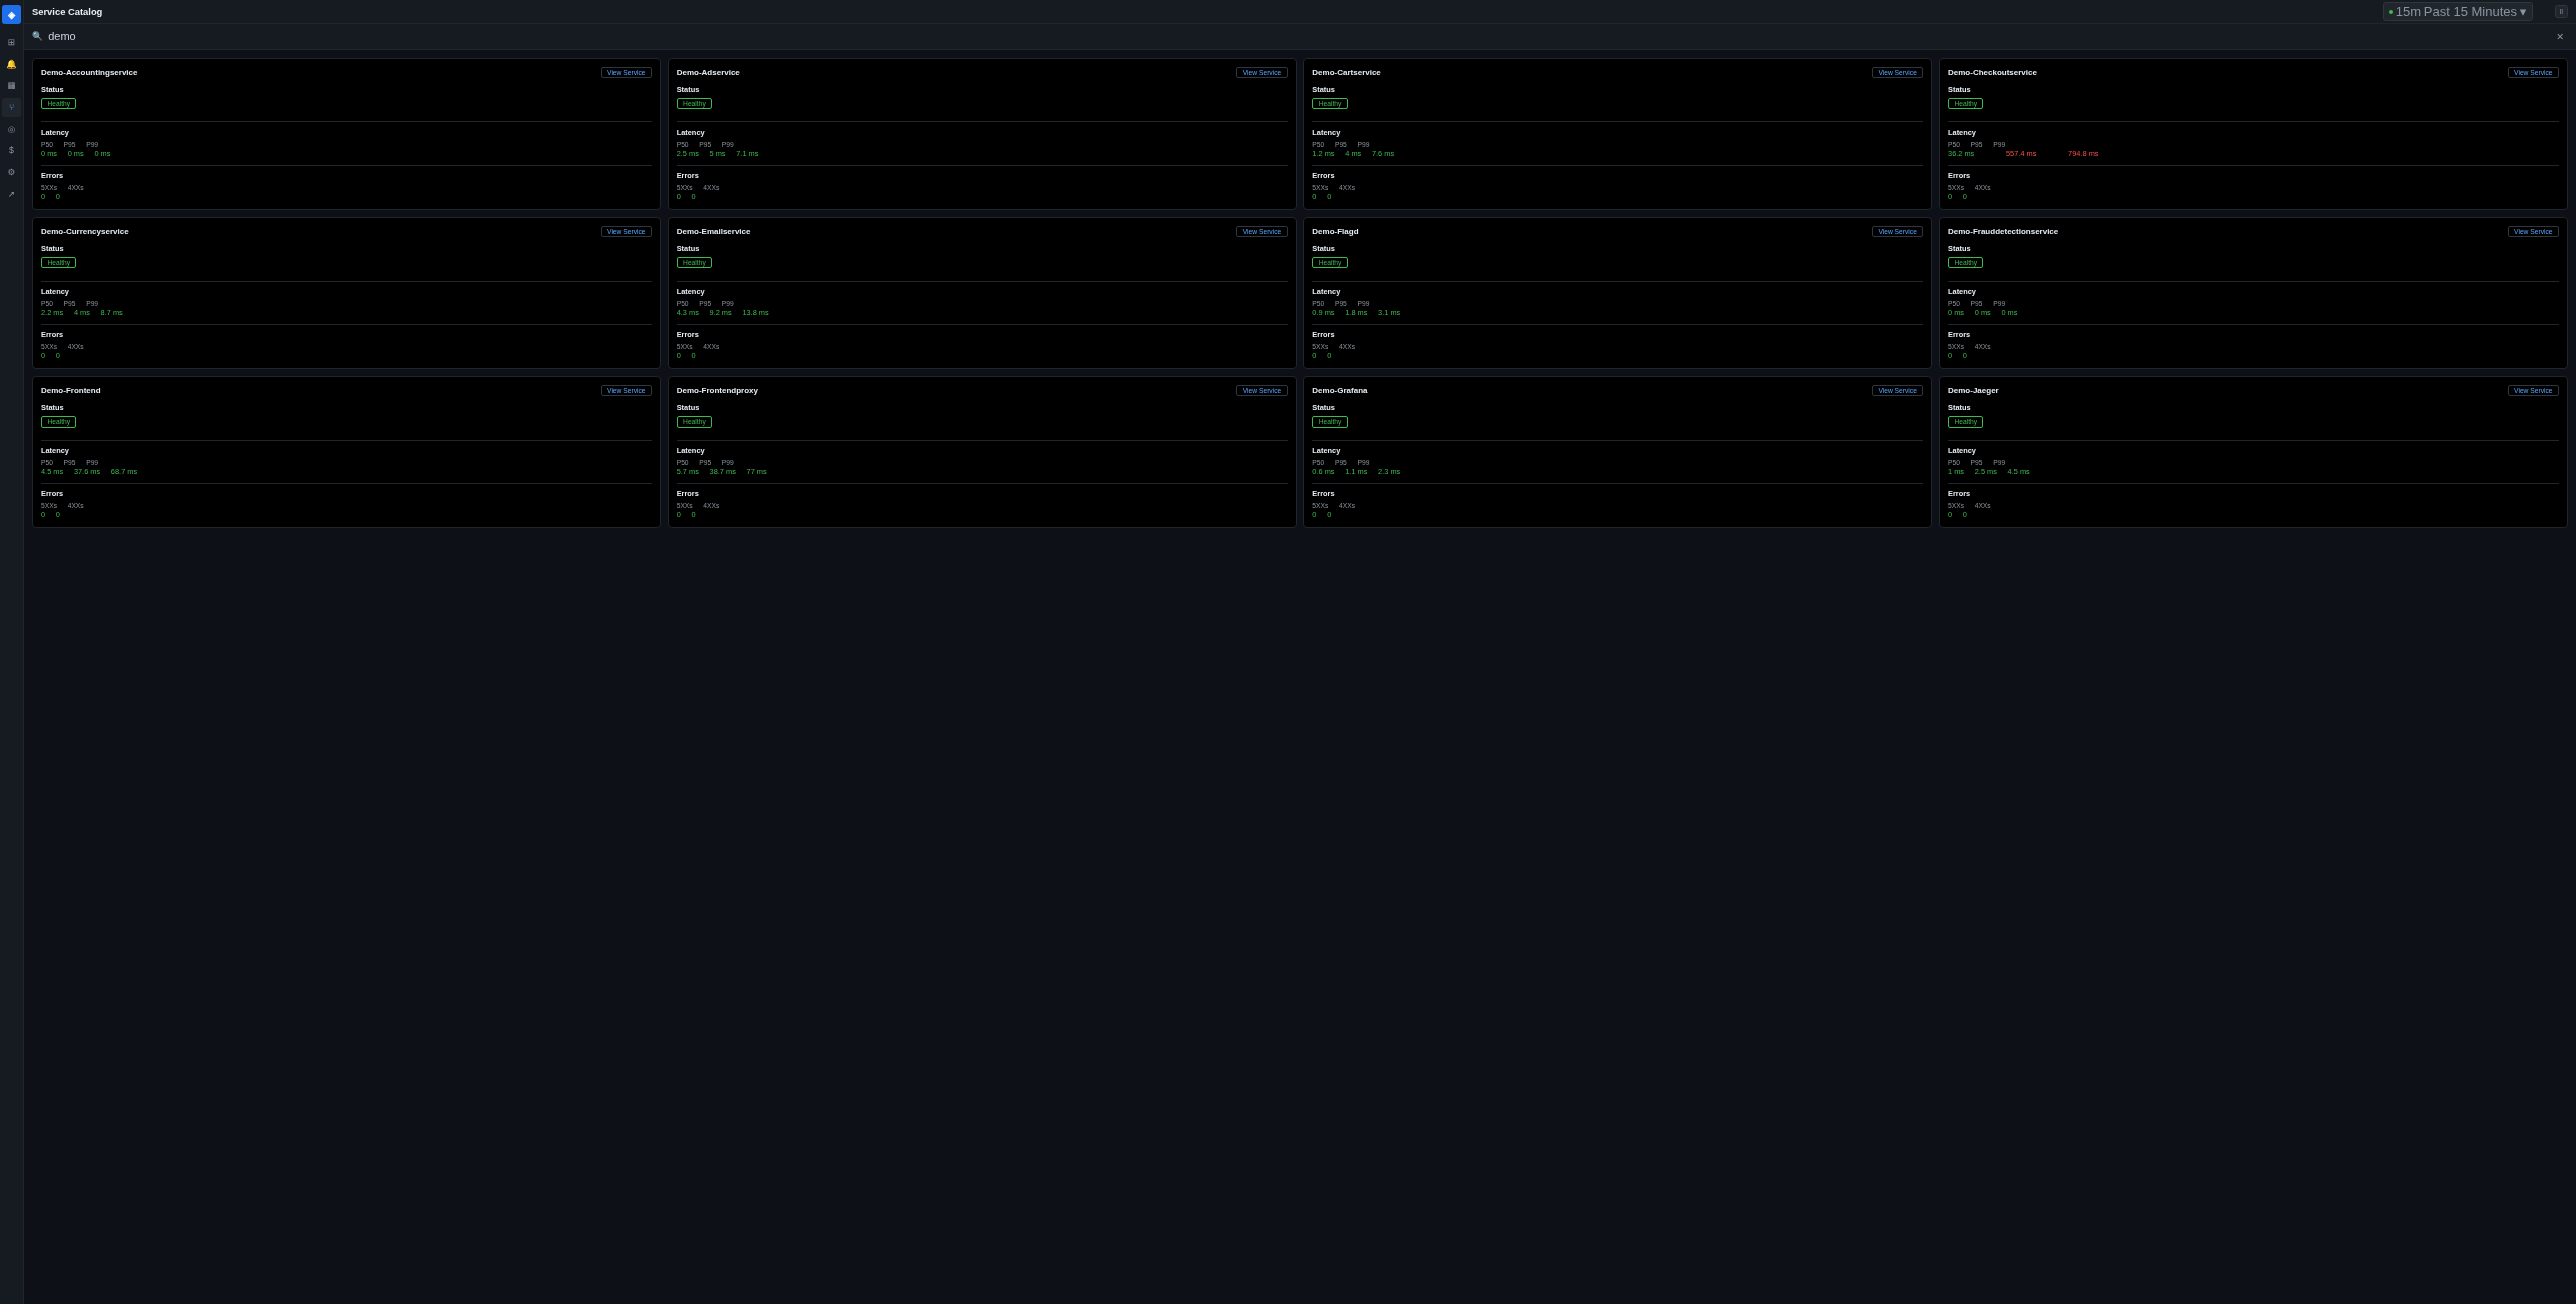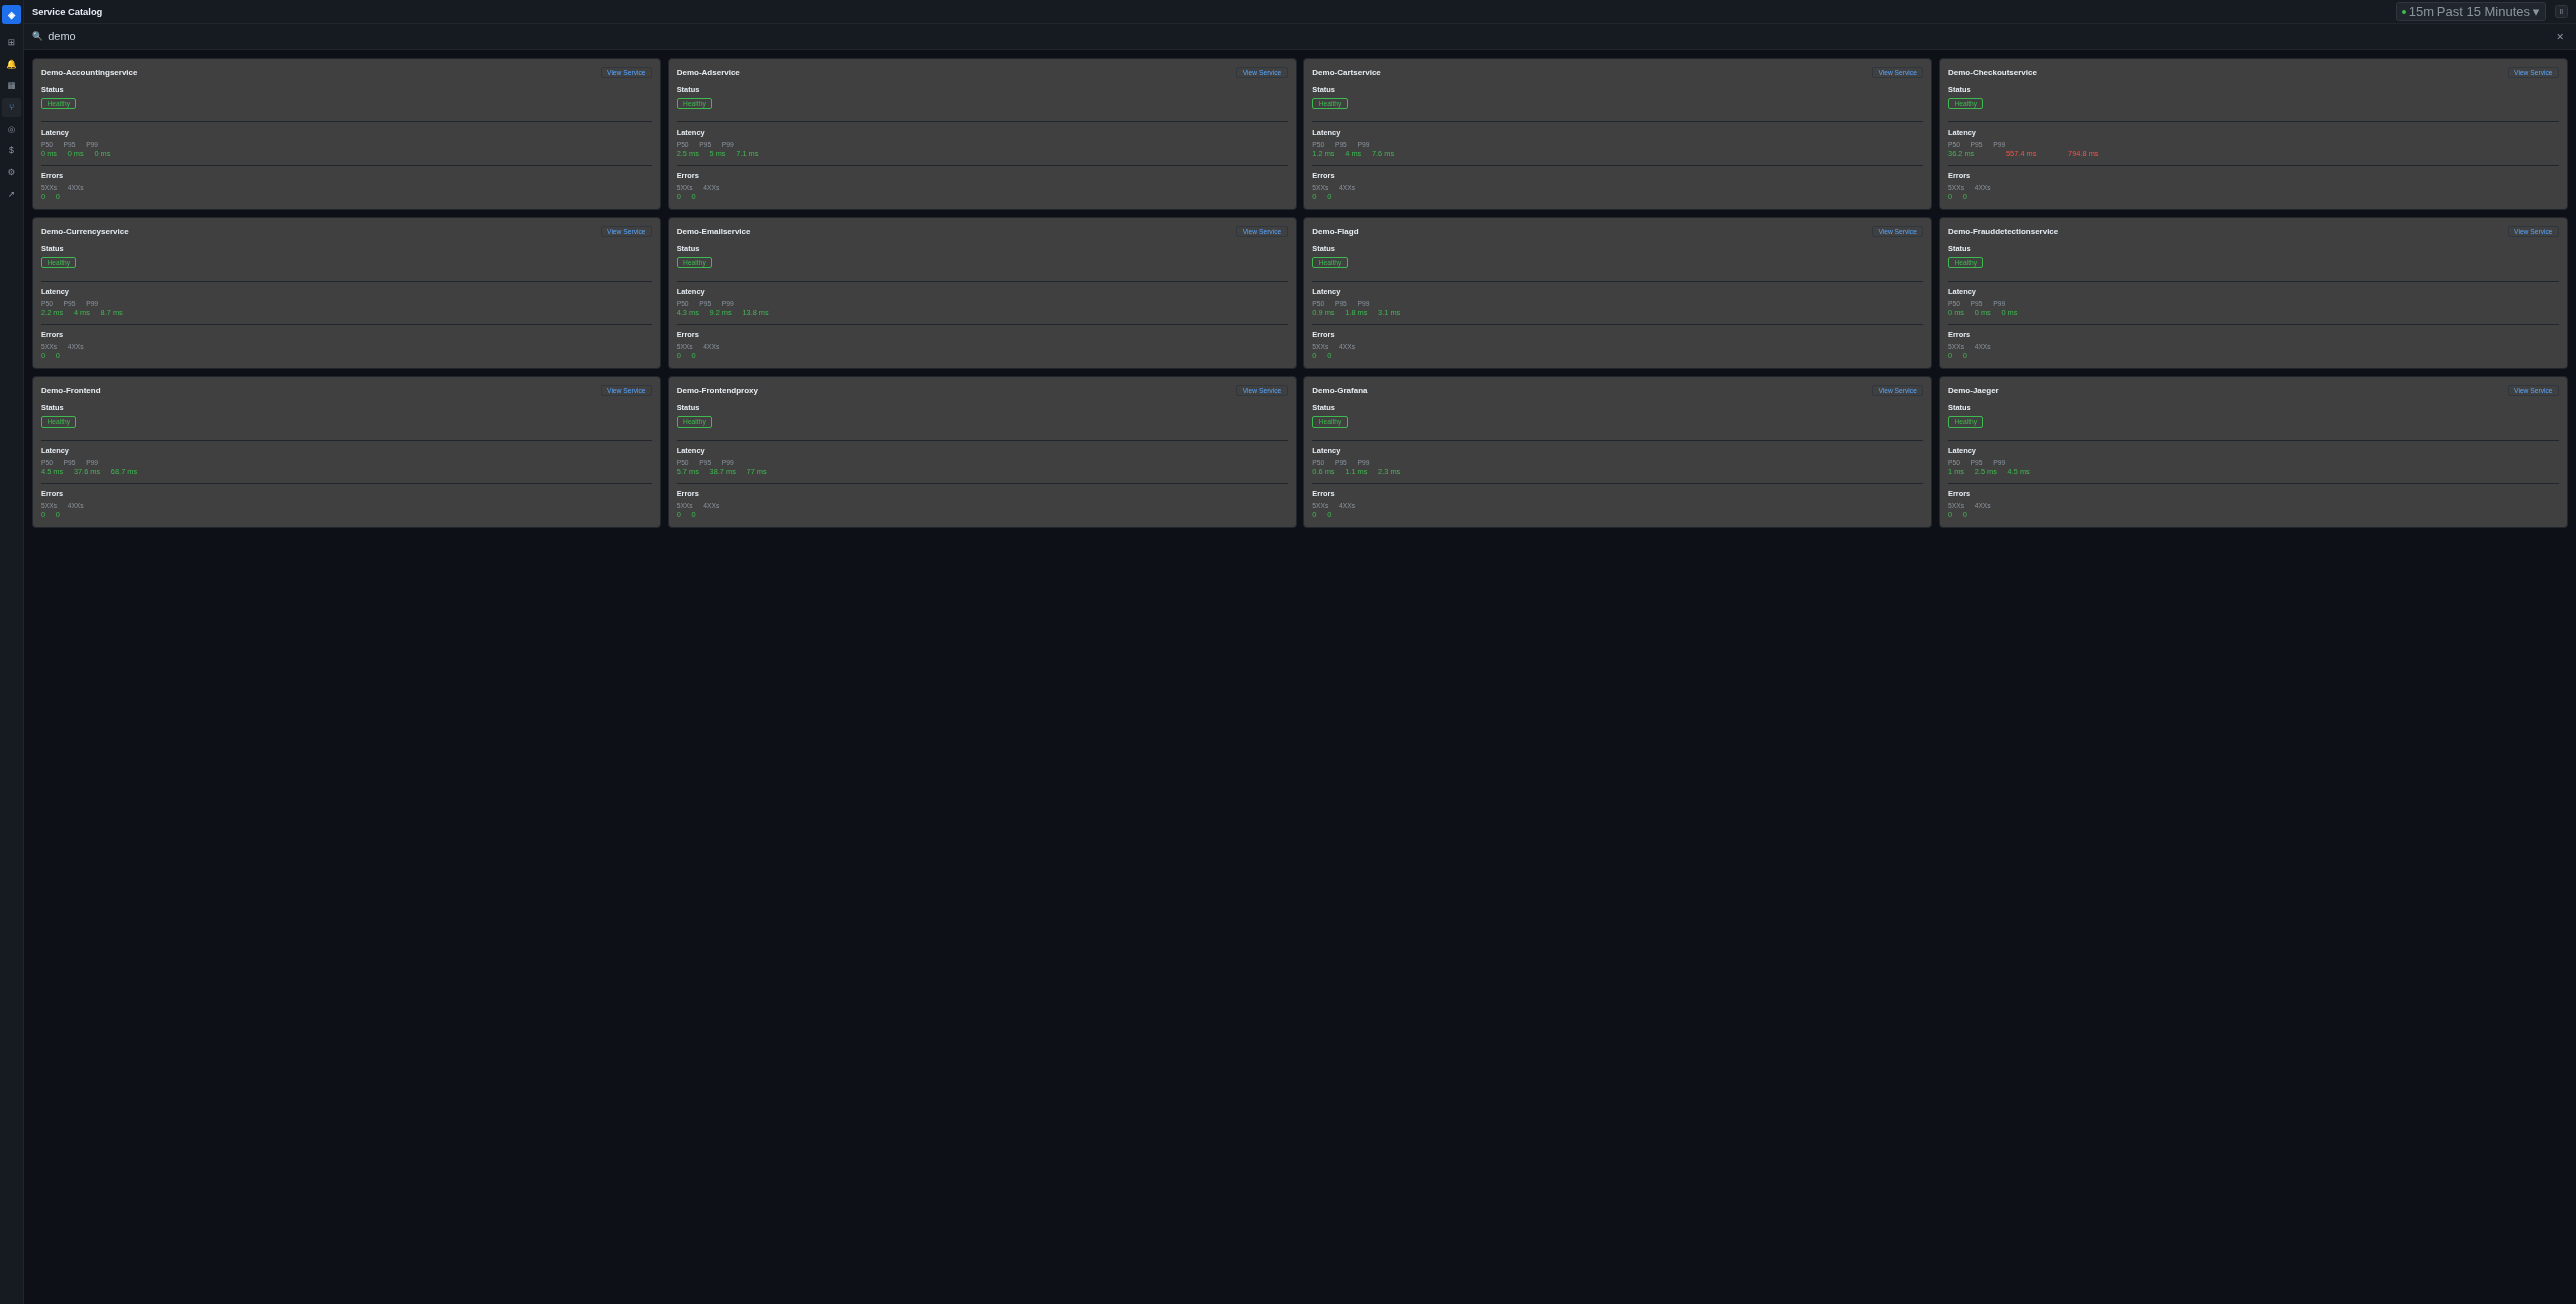--- a/index.html
+++ b/index.html
@@ -60,21 +60,21 @@
     }
 
     
     .topbar {
       background: #161b22;
       border-bottom: 0.7px solid #21262d;
       height: 24px;
       display: flex;
       align-items: center;
       padding: 0 8px;
-      gap: 9px;
+      gap: 22px;
       flex-shrink: 0;
     }
     .topbar-title {
       font-size: 9.4px;
       font-weight: 600;
       color: #e6edf3;
       flex: 1;
     }
     .time-badge {
       background: #21262d;
@@ -149,21 +149,21 @@
 
     
     .service-grid {
       display: grid;
       grid-template-columns: repeat(4, 1fr);
       gap: 6.7px;
     }
 
     
     .service-card {
-      background: #404040;
+      background: #000000;
       border: 0.7px solid #21262d;
       border-radius: 4px;
       padding: 8px;
     }
     .card-header {
       display: flex;
       align-items: center;
       justify-content: space-between;
       margin-bottom: 6.7px;
     }

